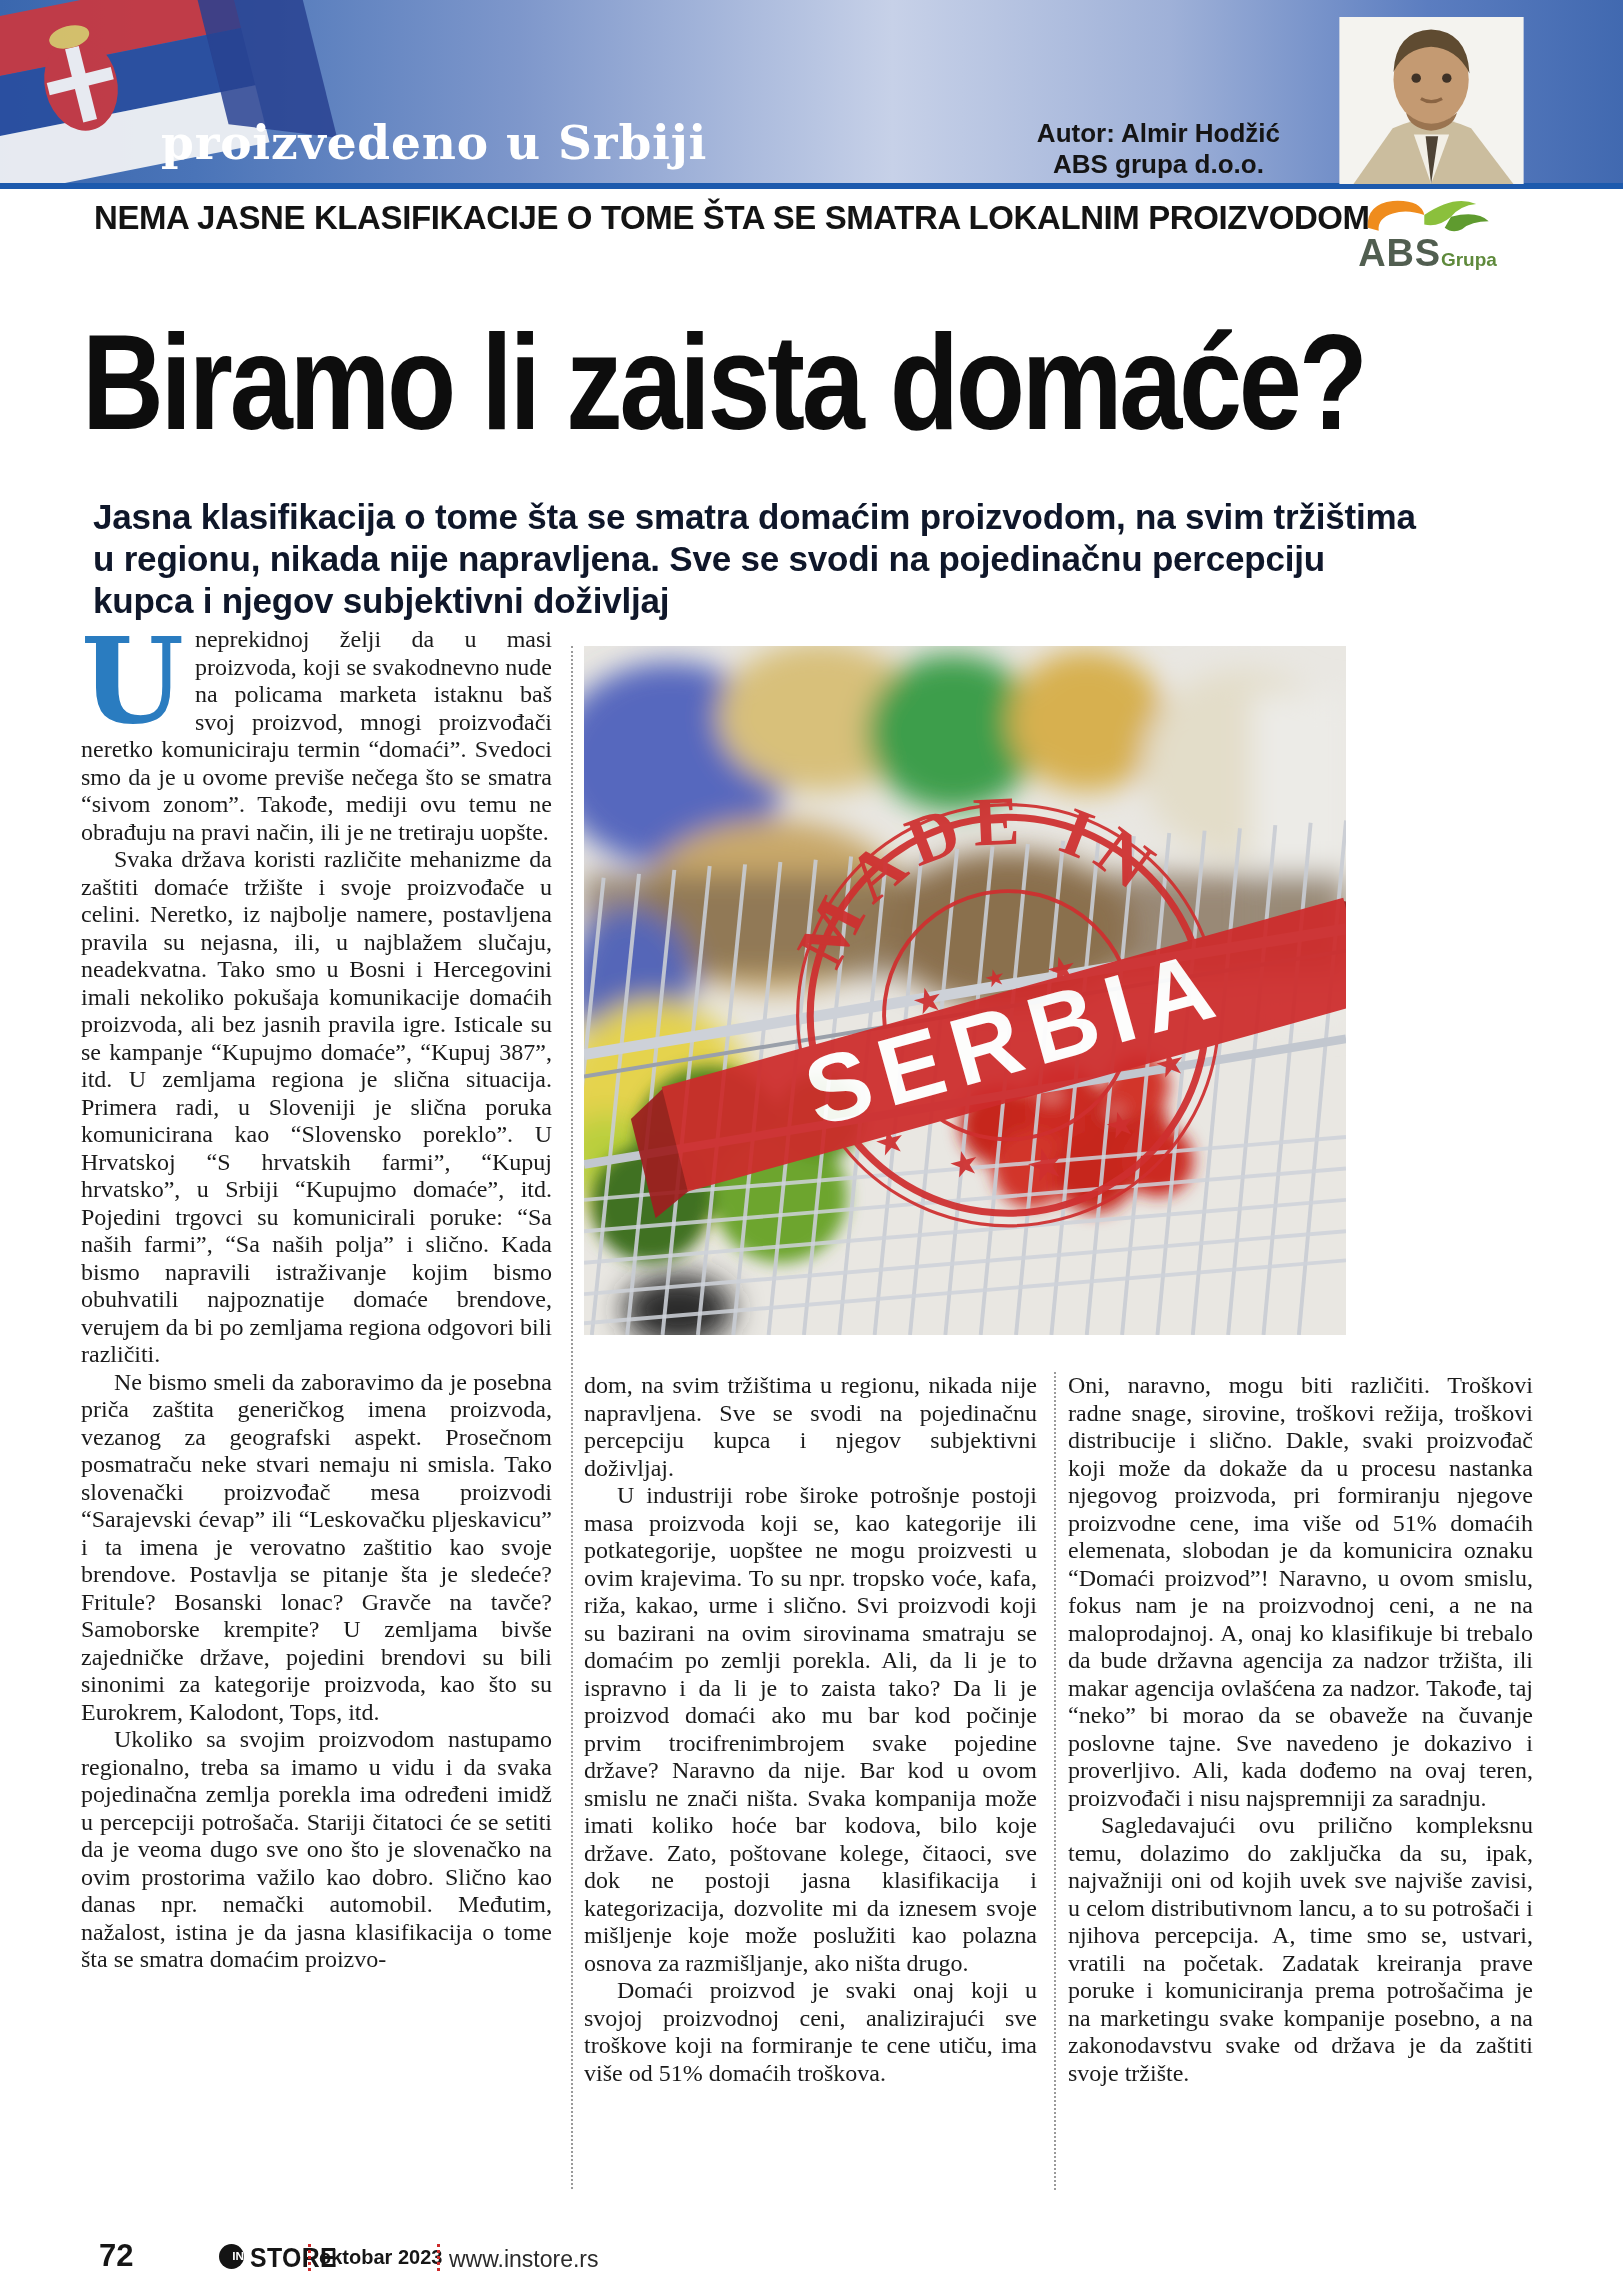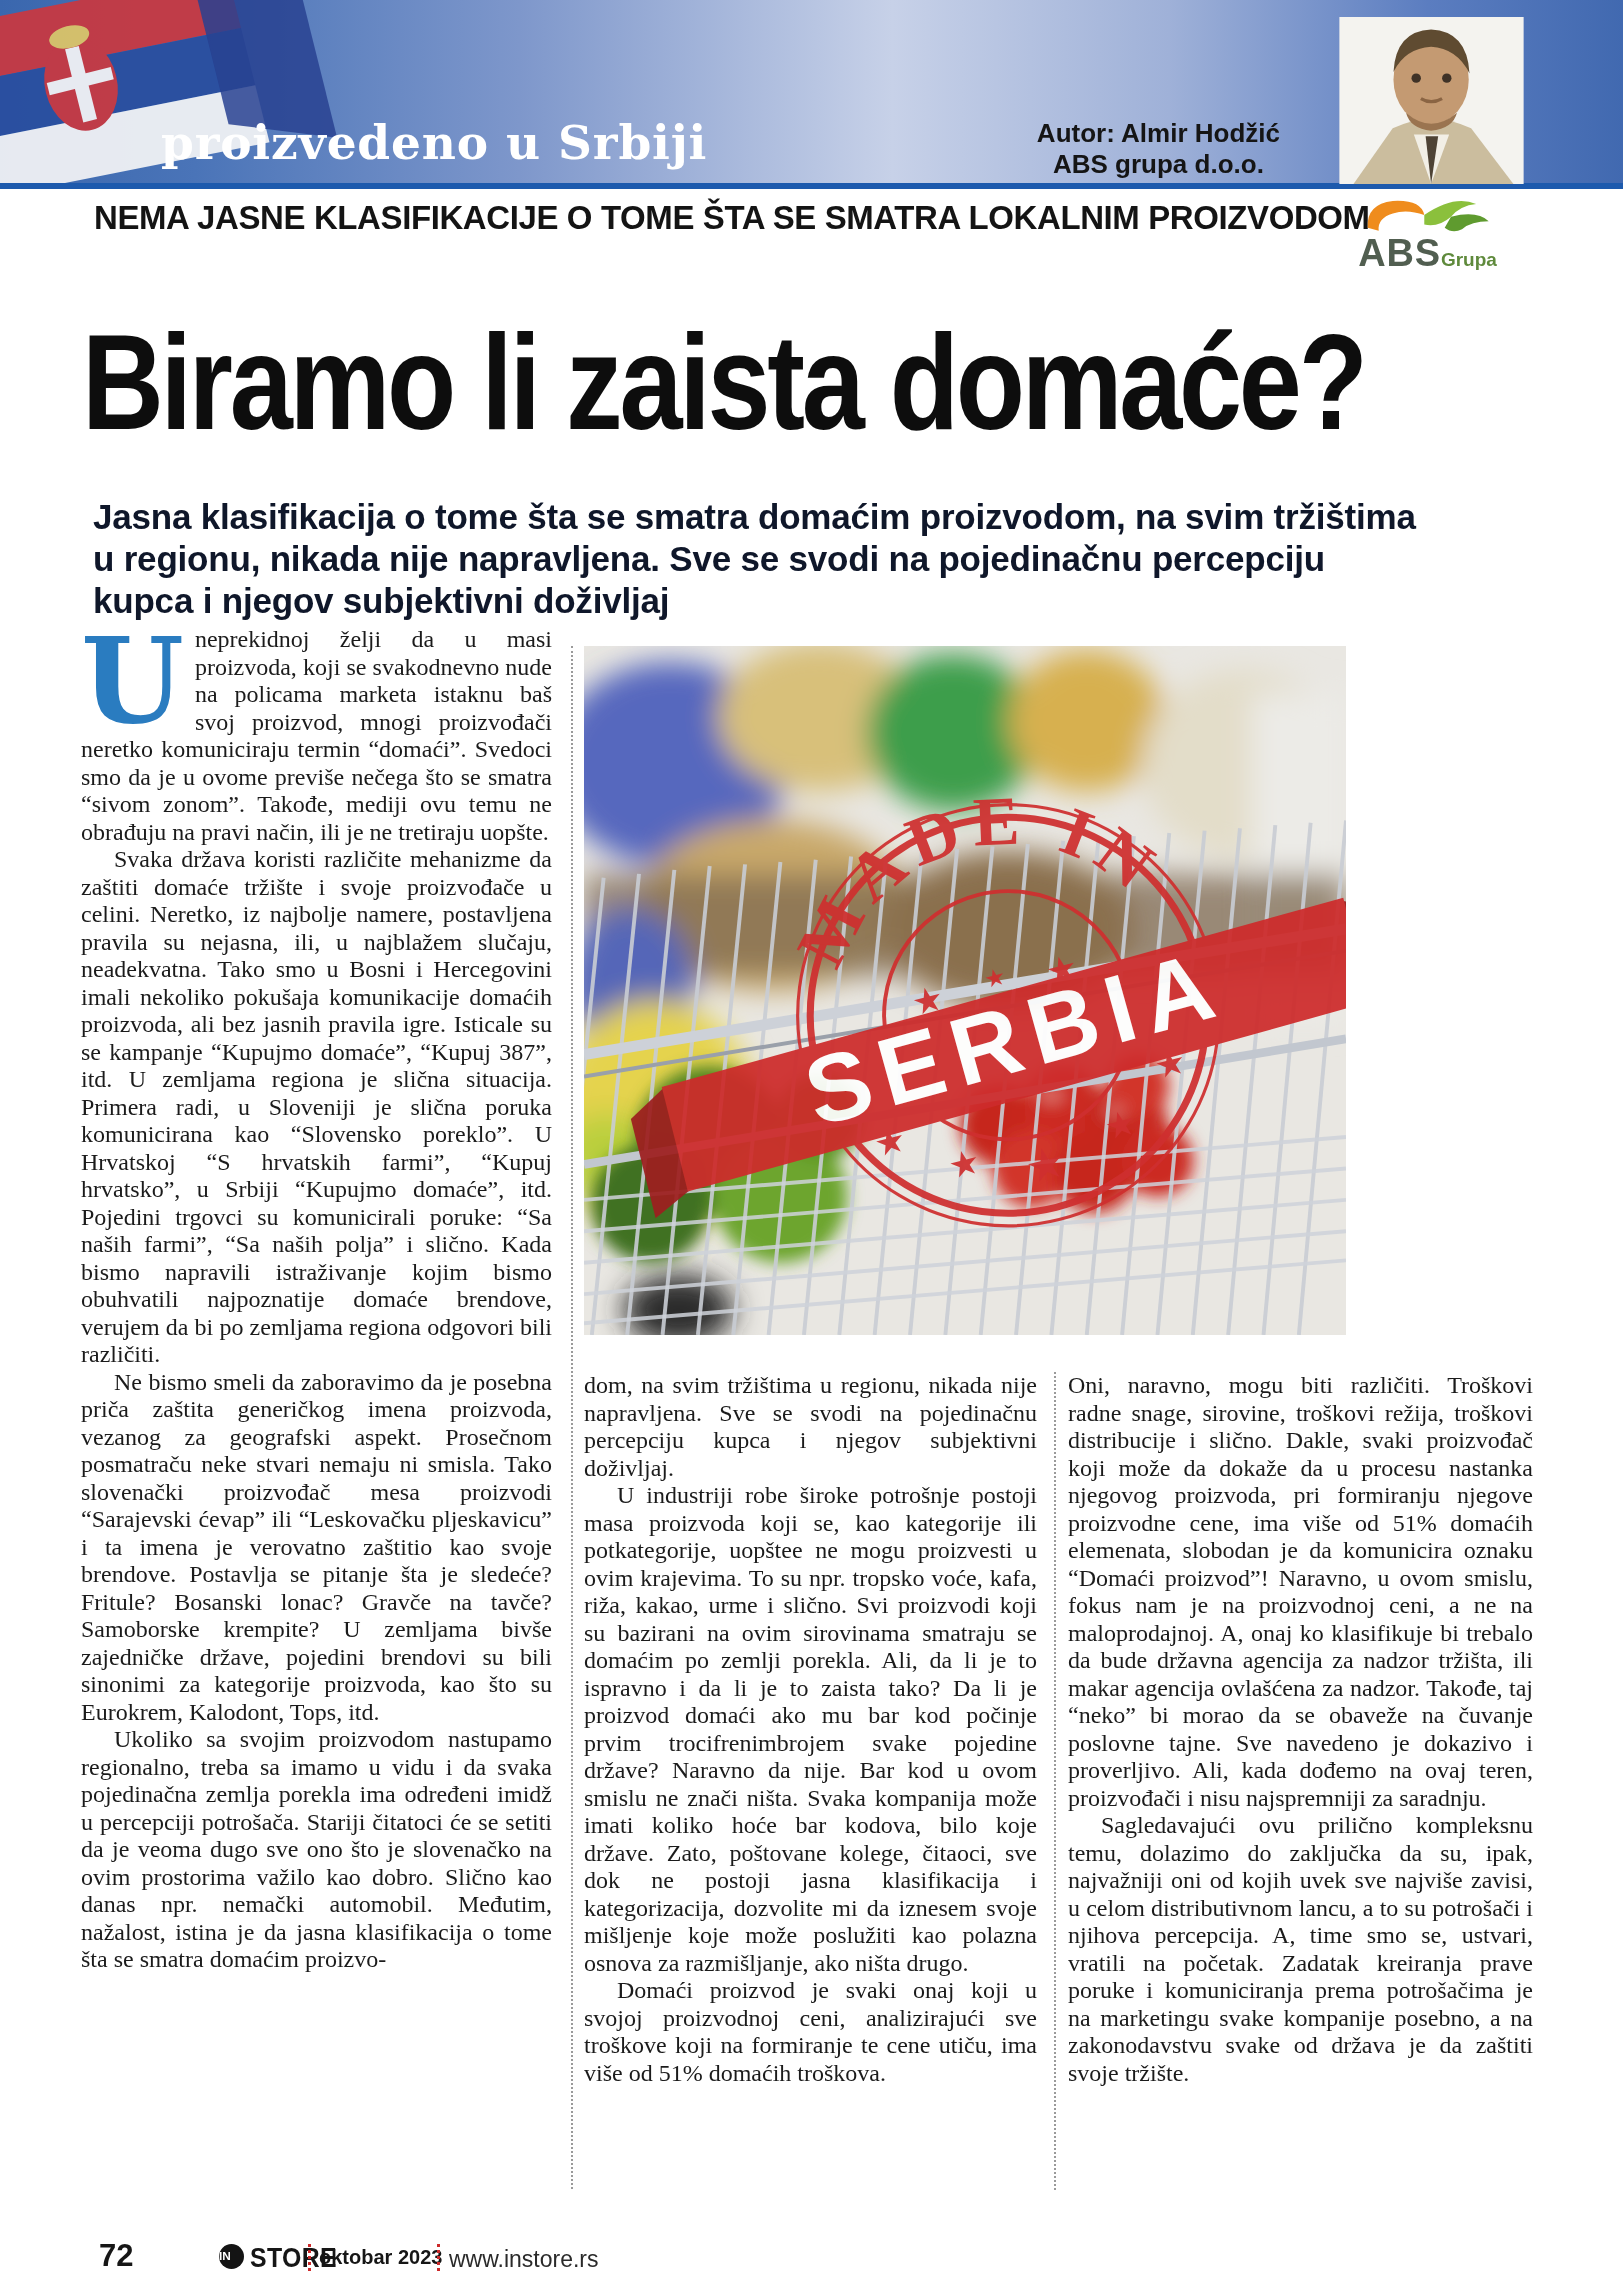--- a/index.html
+++ b/index.html
@@ -43,21 +43,21 @@
   .sep2{left:1054px;top:1372px;height:818px;}
   .dropcap{float:left;font-family:"DejaVu Serif",serif;font-weight:700;font-size:118px;line-height:93px;
     color:#2a7cc0;margin:7.9px 11px 0 0;}
 
   .photo{position:absolute;left:584px;top:646px;width:762px;height:689px;}
 
   
   .footer-item{position:absolute;font-family:"Liberation Sans",sans-serif;color:#161616;white-space:nowrap;}
   .pagenum{left:99px;top:2238px;font-weight:700;font-size:31px;}
   .in-circle{position:absolute;left:219px;top:2244px;width:25px;height:25px;border-radius:50%;background:#141414;
-    color:#fff;font-family:"Liberation Sans",sans-serif;font-weight:700;font-size:11.8px;text-align:left;
+    color:#fff;font-family:"Liberation Sans",sans-serif;font-weight:700;font-size:11.8px;text-align:right;
     line-height:25px;letter-spacing:0;}
   .store{left:250px;top:2243px;font-weight:700;font-size:27px;transform:scaleX(0.92);transform-origin:left top;letter-spacing:0.4px;}
   .fdot{position:absolute;width:0;height:27px;border-left:3.1px dotted #cc2a2a;top:2244px;}
   .fdot1{left:308px;}
   .fdot2{left:437px;}
   .issue{left:319px;top:2246px;font-weight:700;font-size:20px;}
   .site{left:449px;top:2246px;font-weight:400;font-size:23px;color:#2a2a2a;}
 </style>
 </head>
 <body>

